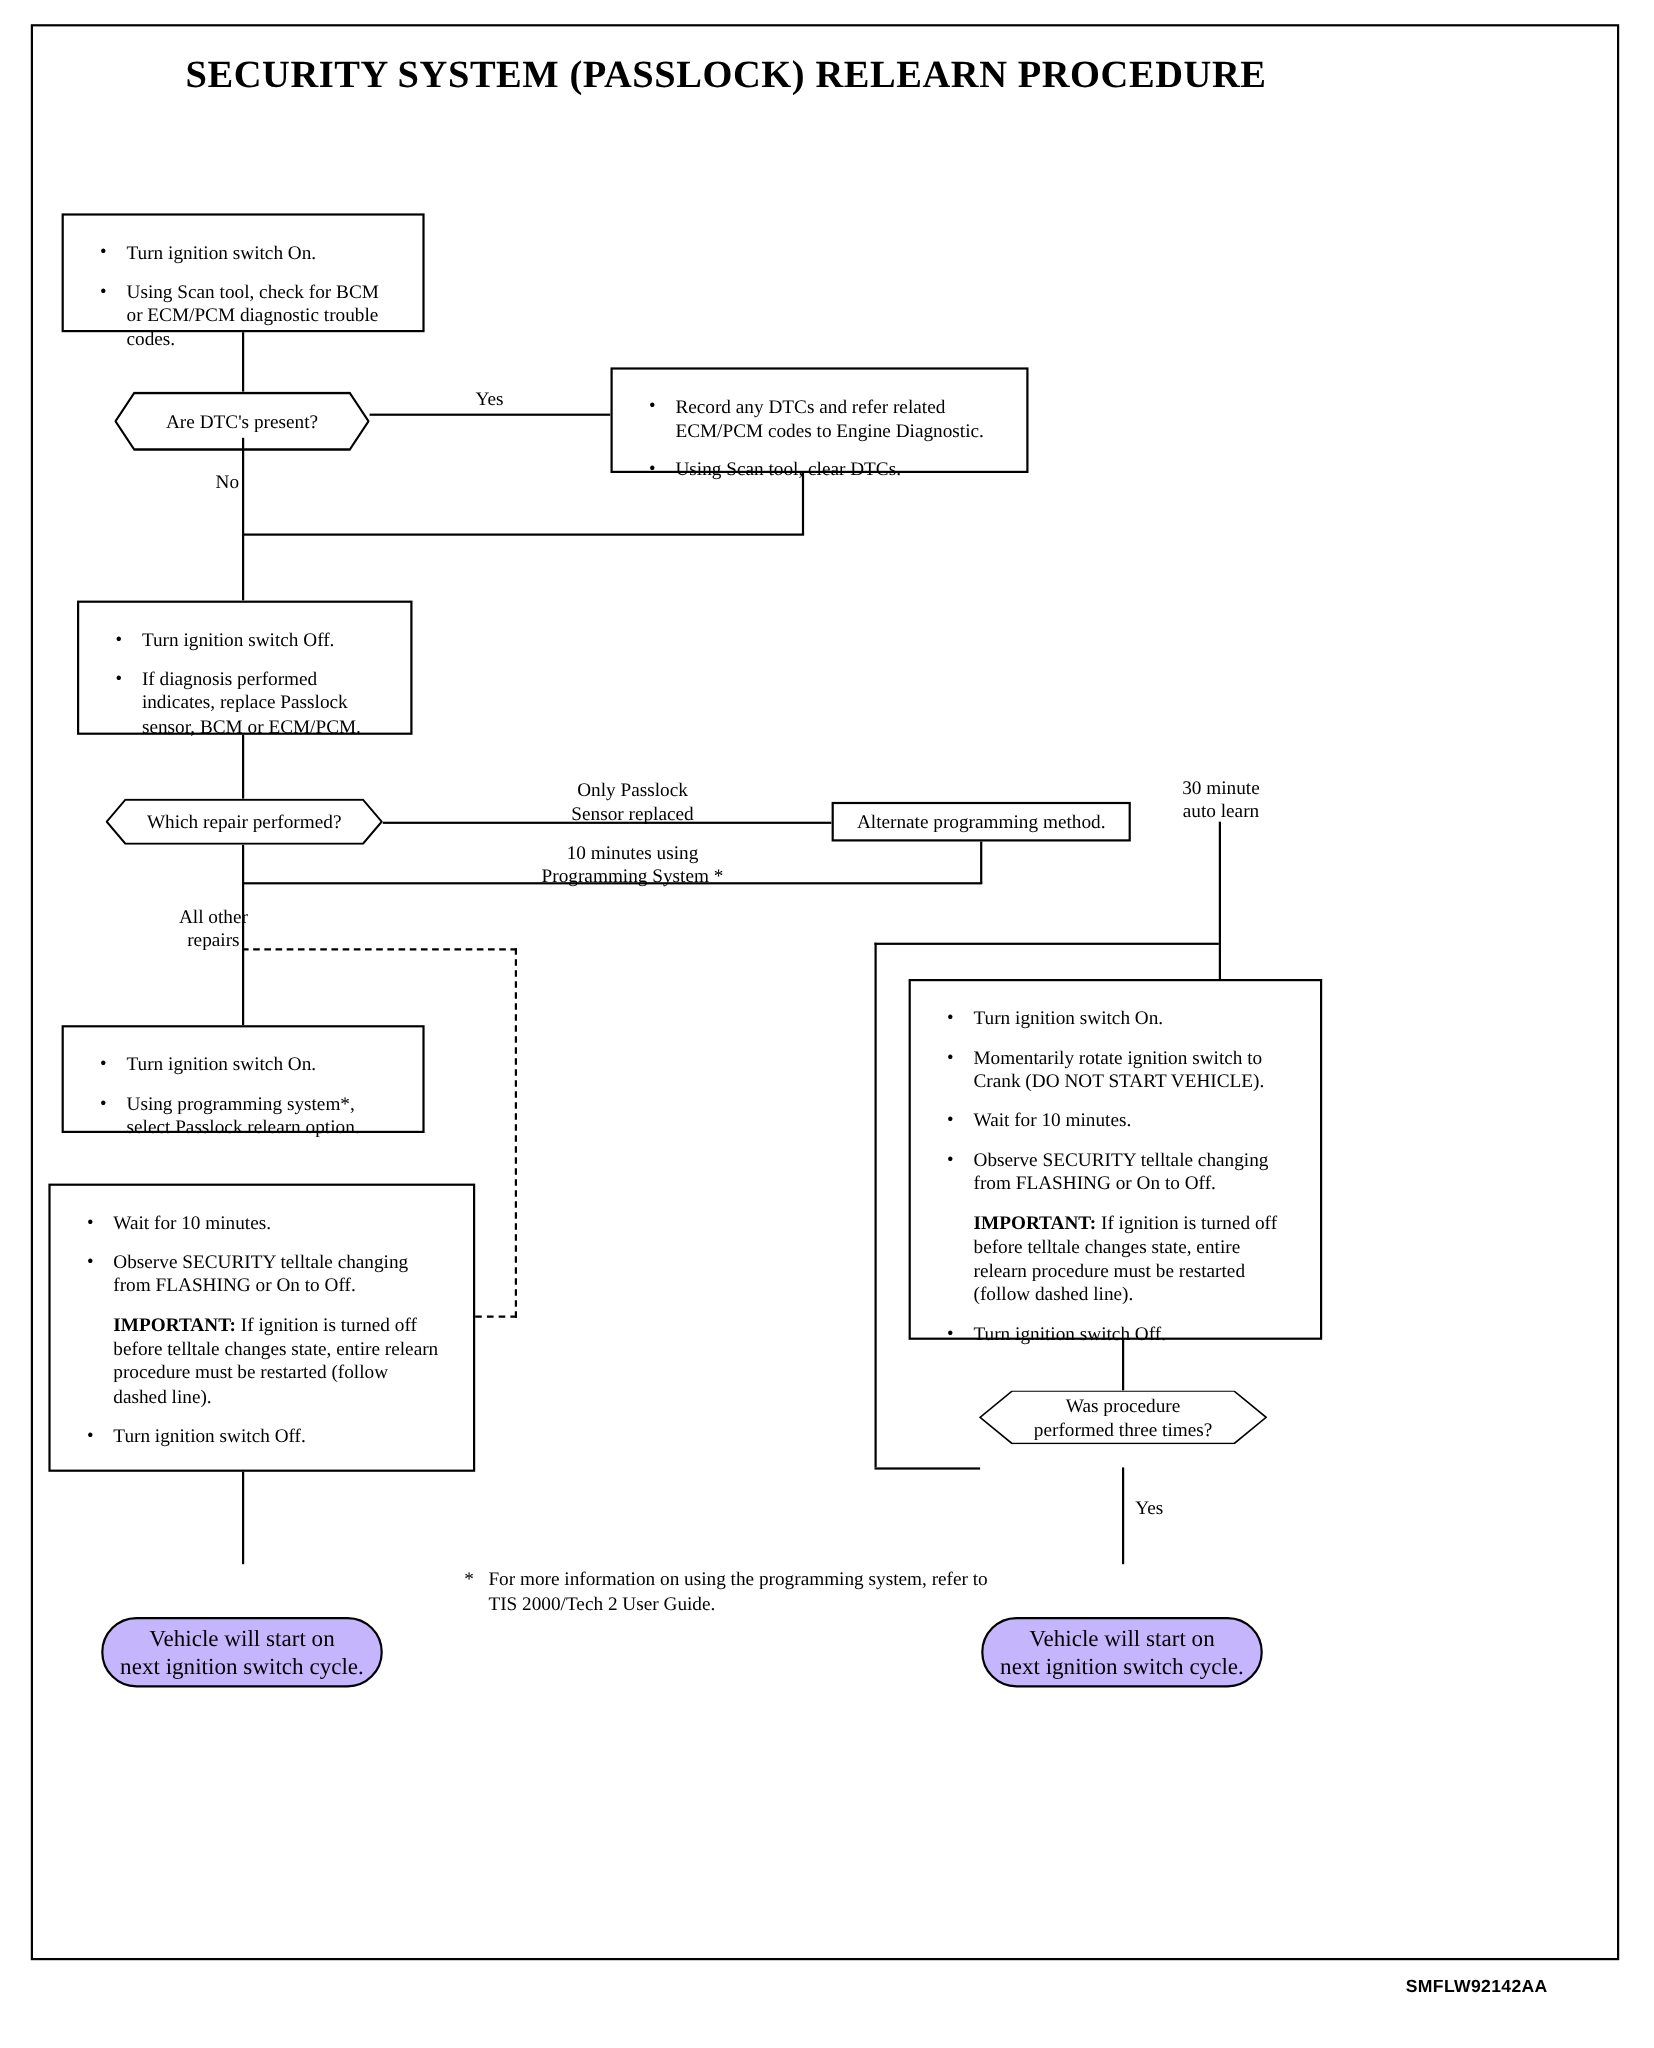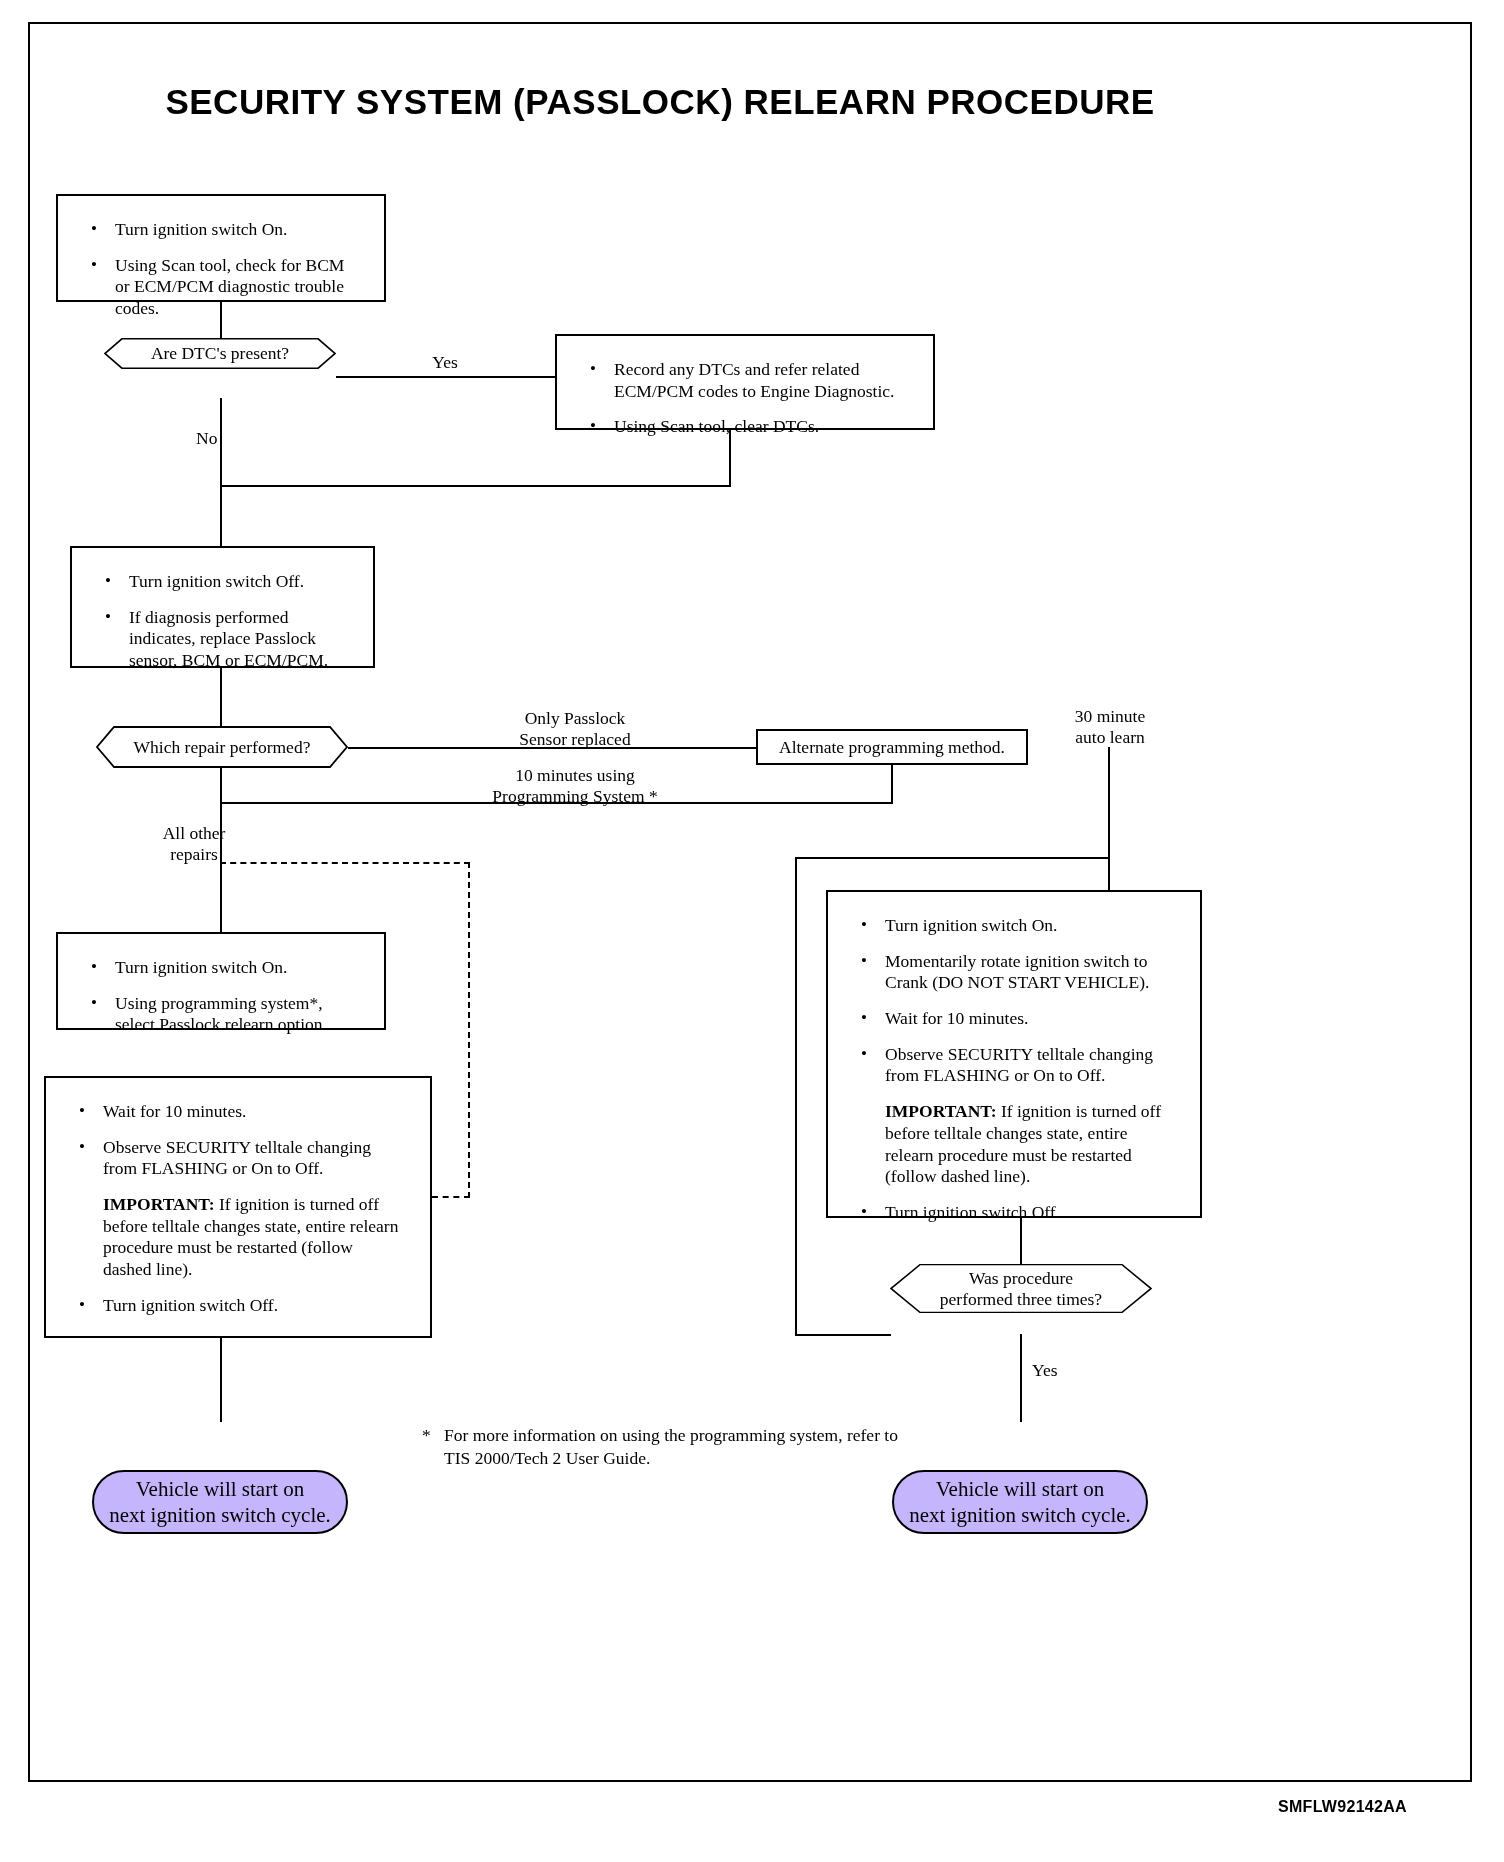--- a/index.html
+++ b/index.html
@@ -28,26 +28,25 @@
     border: 2px solid #000;
     box-sizing: border-box;
   }
   
   .title {
     position: absolute;
     left: 0;
     top: 48px;
     width: 1320px;
     text-align: center;
-    font-family: Liberation Sans, sans-serif;
+    font-family: Liberation Serif, serif;
     font-size: 35px;
     font-weight: 700;
     letter-spacing: 0.5px;
     white-space: nowrap;
-    margin-top: 34px;
   }
   
   .box {
     position: absolute;
     border: 2.5px solid #000;
     background: #fff;
     box-sizing: border-box;
     padding: 10px 12px 10px 14px;
   }
   .box ul {
@@ -170,21 +169,21 @@
 
   <div class="box" style="left:56px; top:194px; width:330px; height:108px;">
     <ul>
       <li class="bulleted">Turn ignition switch On.</li>
       <li class="bulleted">Using Scan tool, check for BCM or ECM/PCM diagnostic trouble codes.</li>
     </ul>
   </div>
 
   <div class="ln v" style="left:220px; top:302px; height:54px;"></div>
 
-  <div class="hex" style="left:104px; top:338px; width:232px; height:31px;">
+  <div class="hex" style="left:104px; top:356px; width:232px; height:54px;">
     <svg viewBox="0 0 232 42" preserveAspectRatio="none">
       <polygon points="18,1 214,1 231,21 214,41 18,41 1,21" fill="#ffffff" stroke="#000000" stroke-width="1.8"></polygon>
     </svg>
     <span>Are DTC's present?</span>
   </div>
 
   <div class="ln h" style="left:336px; top:376px; width:219px;"></div>
   <div class="lbl" style="left:400px; top:352px; width:90px;">Yes</div>
 
   <div class="box" style="left:555px; top:334px; width:380px; height:96px;">

